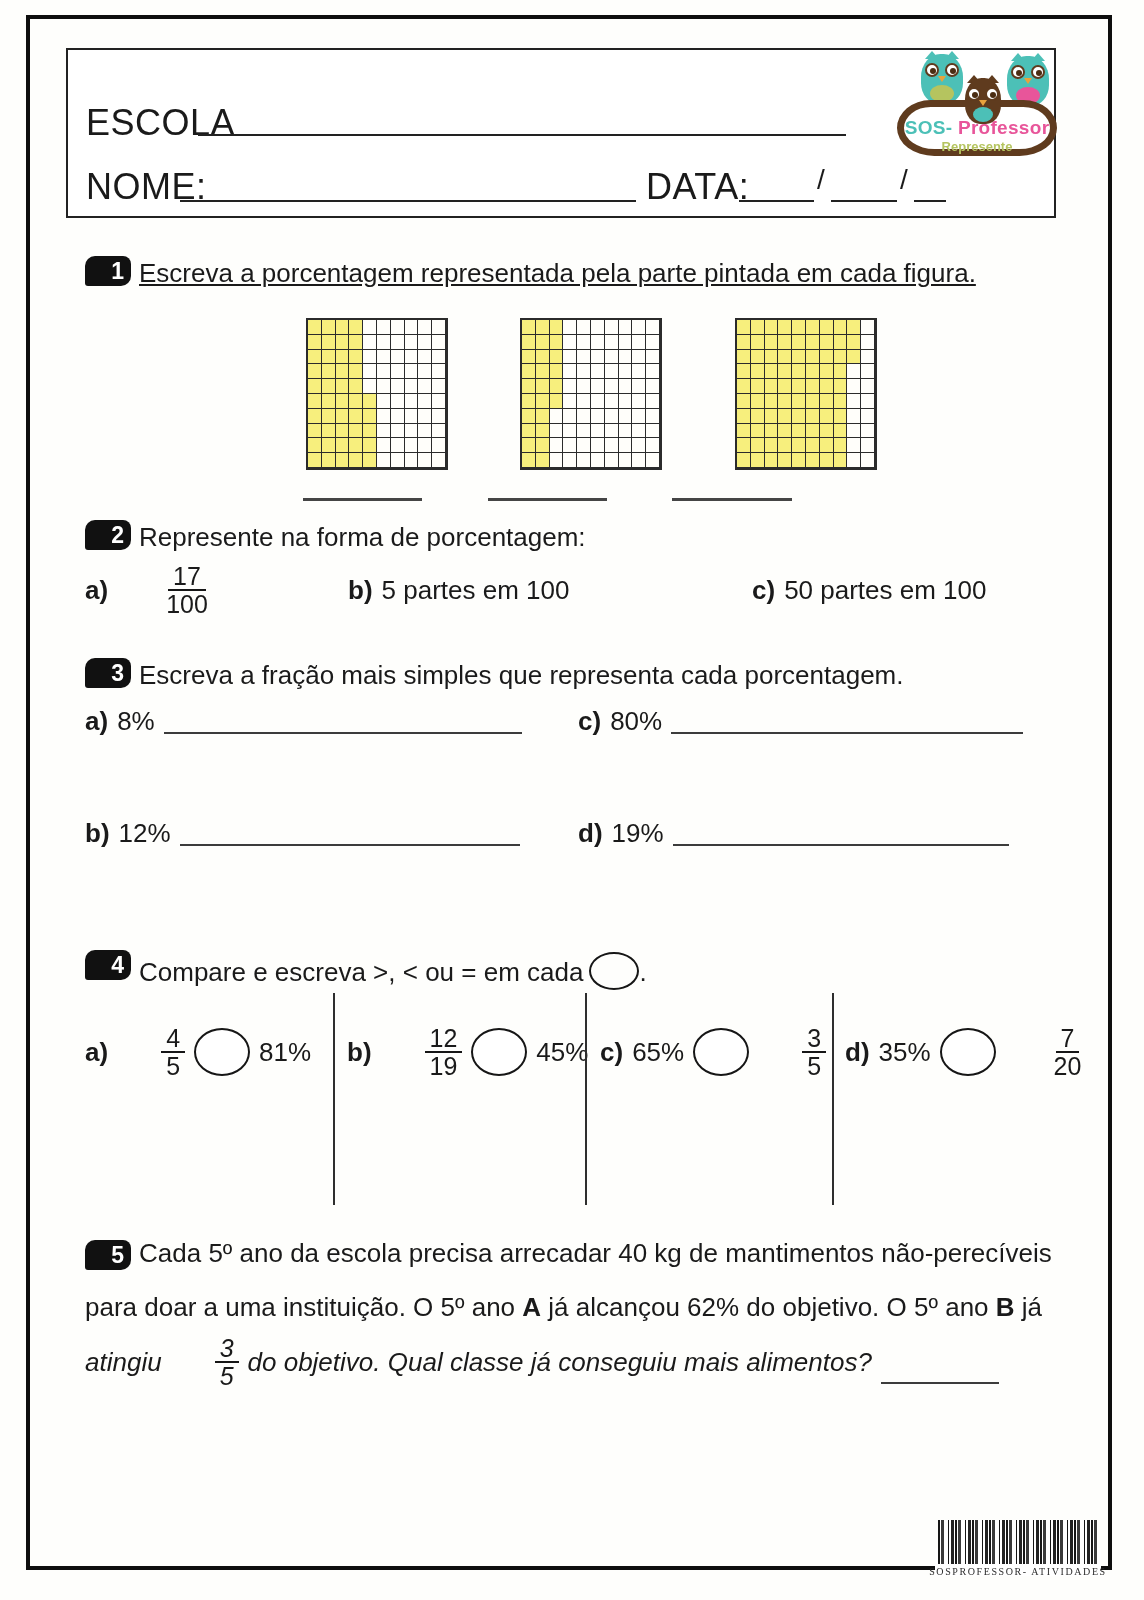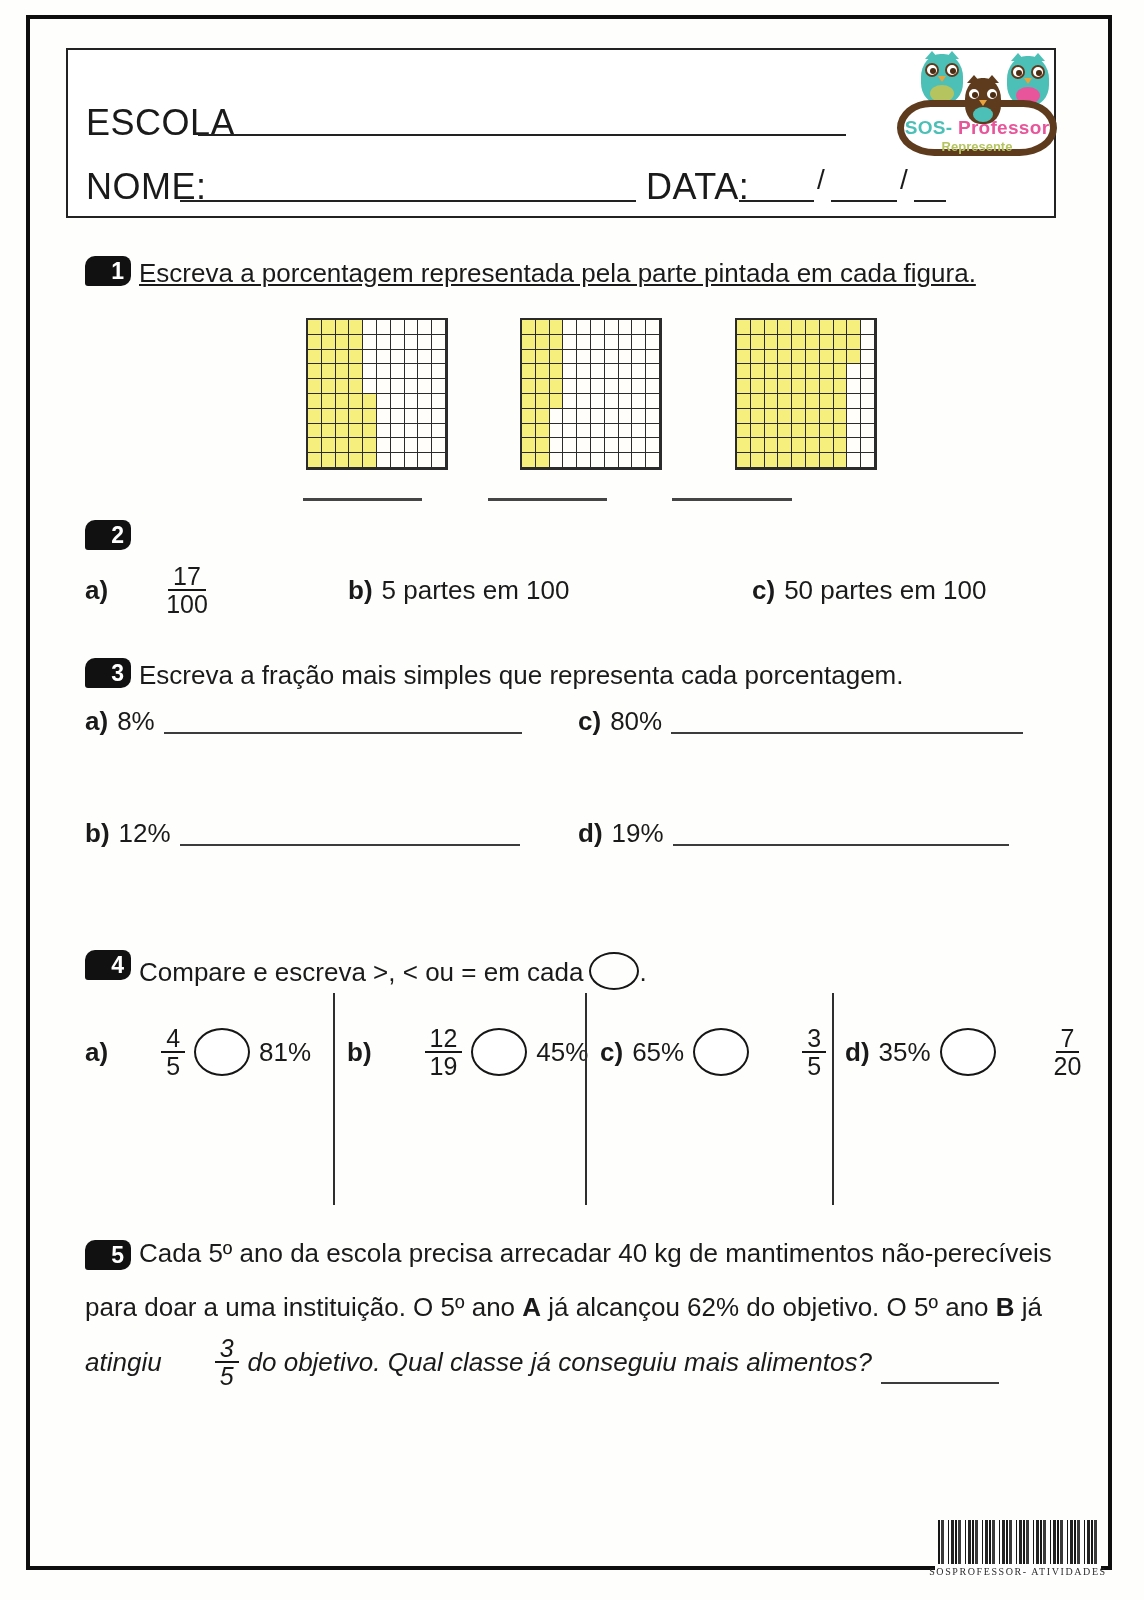--- a/index.html
+++ b/index.html
@@ -440,20 +440,21 @@
       <div class="cell shaded"></div>
       <div class="cell"></div>
       <div class="cell"></div>
     </div>
 
   <div class="grid-blank" style="left:303px;width:119px;"></div>
   <div class="grid-blank" style="left:488px;width:119px;"></div>
   <div class="grid-blank" style="left:672px;width:120px;"></div>
 
   <div class="qbadge" style="left:85px;top:520px;">2</div>
+  <div class="qtext" style="left:139px;top:522px;">Represente na forma de porcentagem:</div>
 
   <div class="flexrow" style="left:85px;top:556px;height:68px;">
     <span class="lbl">a)</span>
     <span class="frac">
         <span class="num">17</span>
         <span class="den">100</span>
       </span>
   </div>
   <div class="flexrow" style="left:348px;top:556px;height:68px;">
     <span class="lbl">b)</span>

